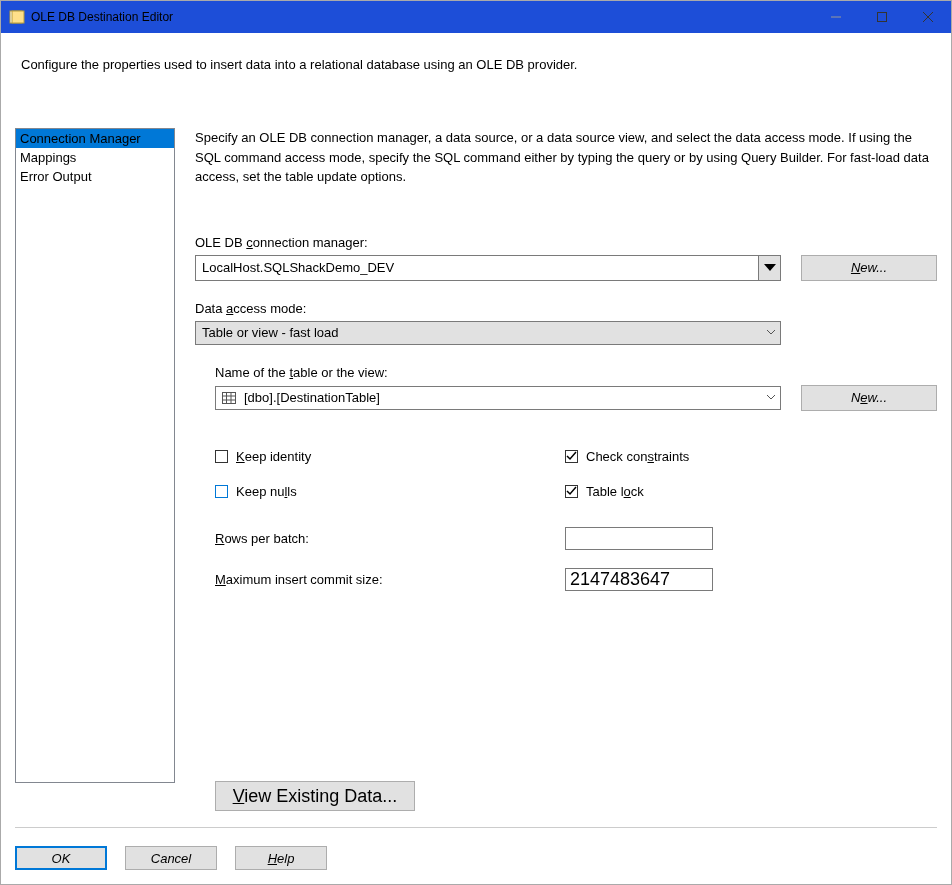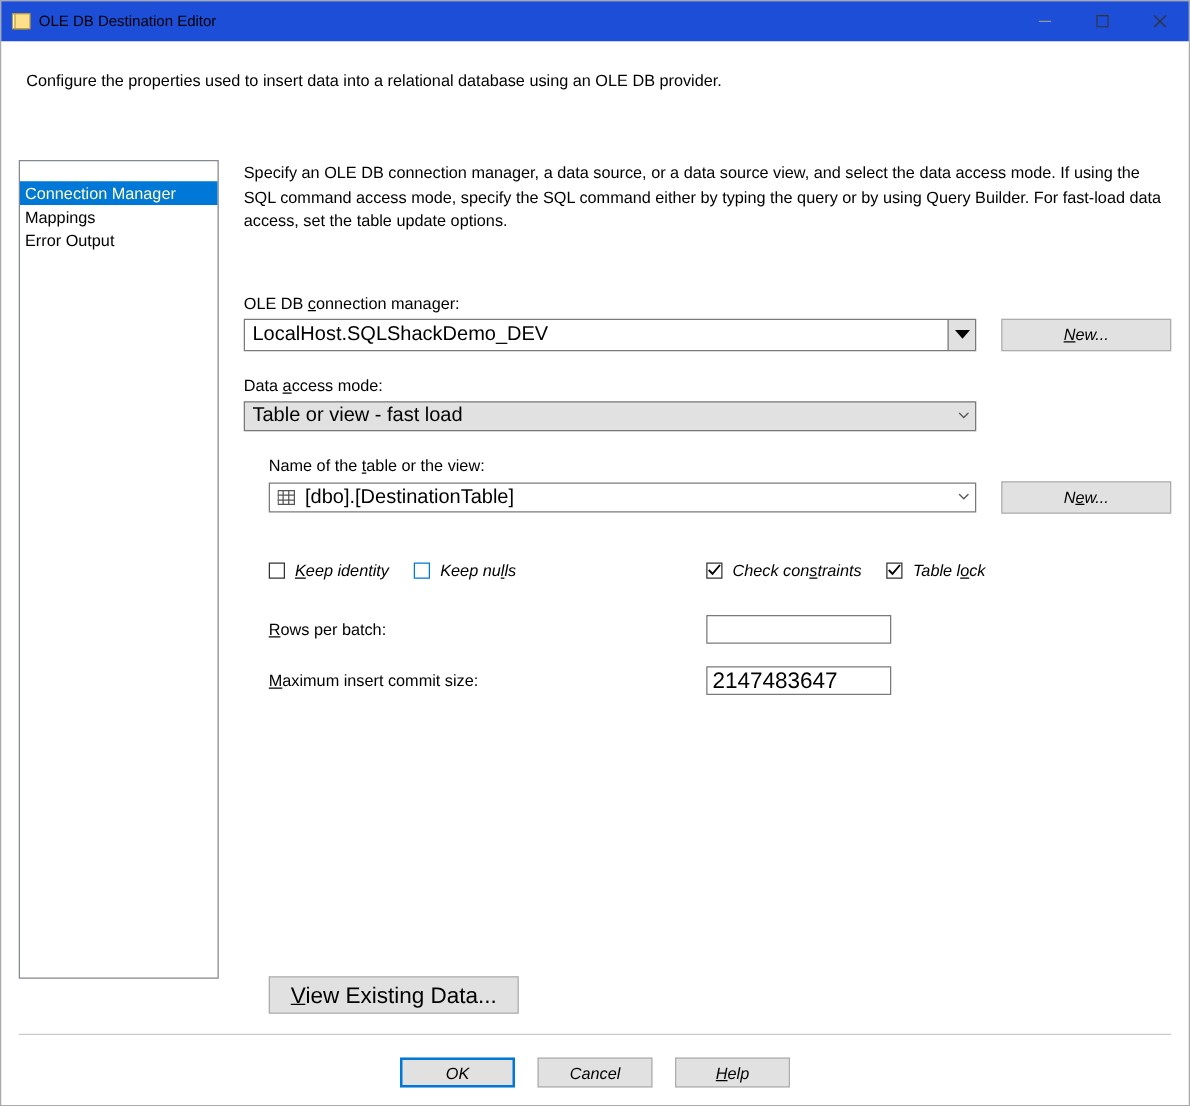--- a/index.html
+++ b/index.html
@@ -72,22 +72,21 @@
     border: 1px solid #828790;
     background: #fff;
   }
   .nav-item {
     padding: 2px 4px;
     font-size: 13px;
     cursor: default;
   }
   .nav-item.selected {
     background: #0078d7;
-    color: #fef9c3;
-    margin-top: 16px;
+    color: #000000;
   }
   .form-area {
     flex: 1;
     display: flex;
     flex-direction: column;
     font-size: 13px;
   }
   .instructions {
     line-height: 1.5;
     margin-bottom: 48px;
@@ -110,21 +109,21 @@
     align-items: center;
     padding: 0 0 0 6px;
     position: relative;
   }
   .combo.gray {
     background: #e1e1e1;
     height: 24px;
   }
   .combo .combo-text {
     flex: 1;
-    font-size: 16px;
+    font-size: 13px;
   }
   .combo .combo-arrow {
     width: 22px;
     height: 100%;
     border-left: 1px solid #7a7a7a;
     display: flex;
     align-items: center;
     justify-content: center;
     background: #e1e1e1;
   }
@@ -160,22 +159,22 @@
     margin-left: 20px;
   }
   .checkboxes {
     display: flex;
     margin-left: 20px;
     margin-top: 18px;
   }
   .check-col {
     width: 350px;
     display: flex;
+    flex-direction: column;
     gap: 20px;
-    font-style: italic;
   }
   .check-item {
     display: flex;
     align-items: center;
     gap: 8px;
   }
   .checkbox {
     width: 13px;
     height: 13px;
     border: 1px solid #333;
@@ -219,21 +218,21 @@
     background: #e1e1e1;
     display: inline-flex;
     align-items: center;
     justify-content: center;
     font-size: 18px;
   }
   .footer {
     border-top: 1px solid #ccc;
     padding-top: 18px;
     display: flex;
-    justify-content: center;
+    justify-content: flex-start;
     gap: 18px;
     margin-top: 16px;
   }
   .underline { text-decoration: underline; }
   .table-icon {
     margin-right: 8px;
     display: inline-flex;
   }
 </style>
 </head>

